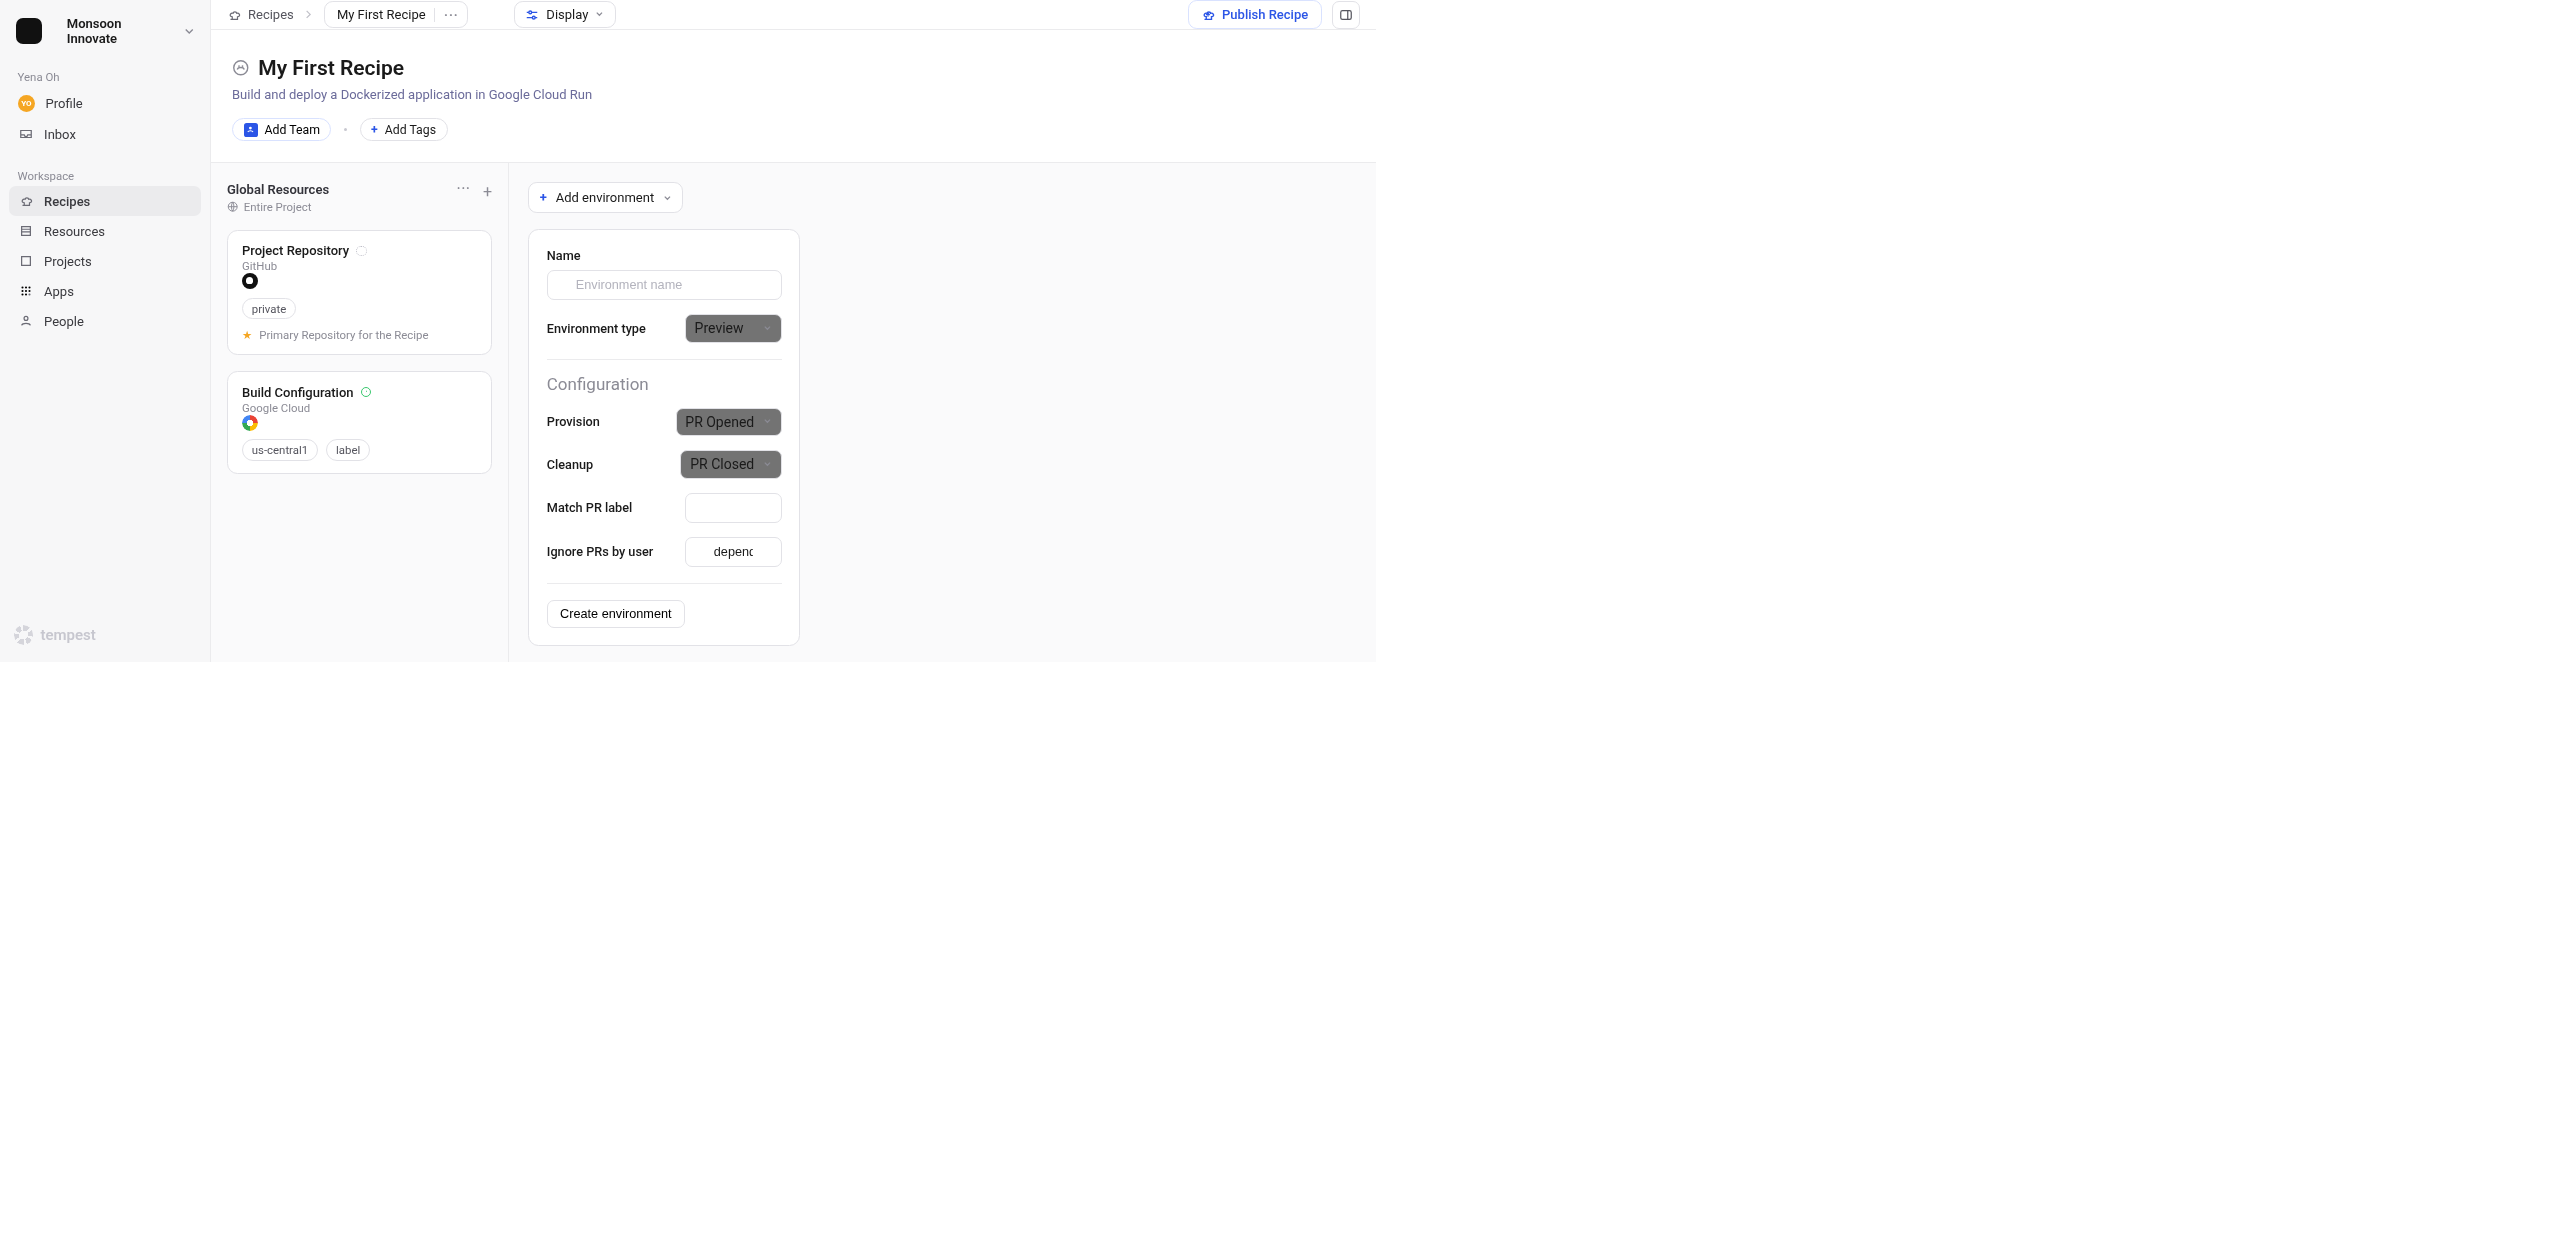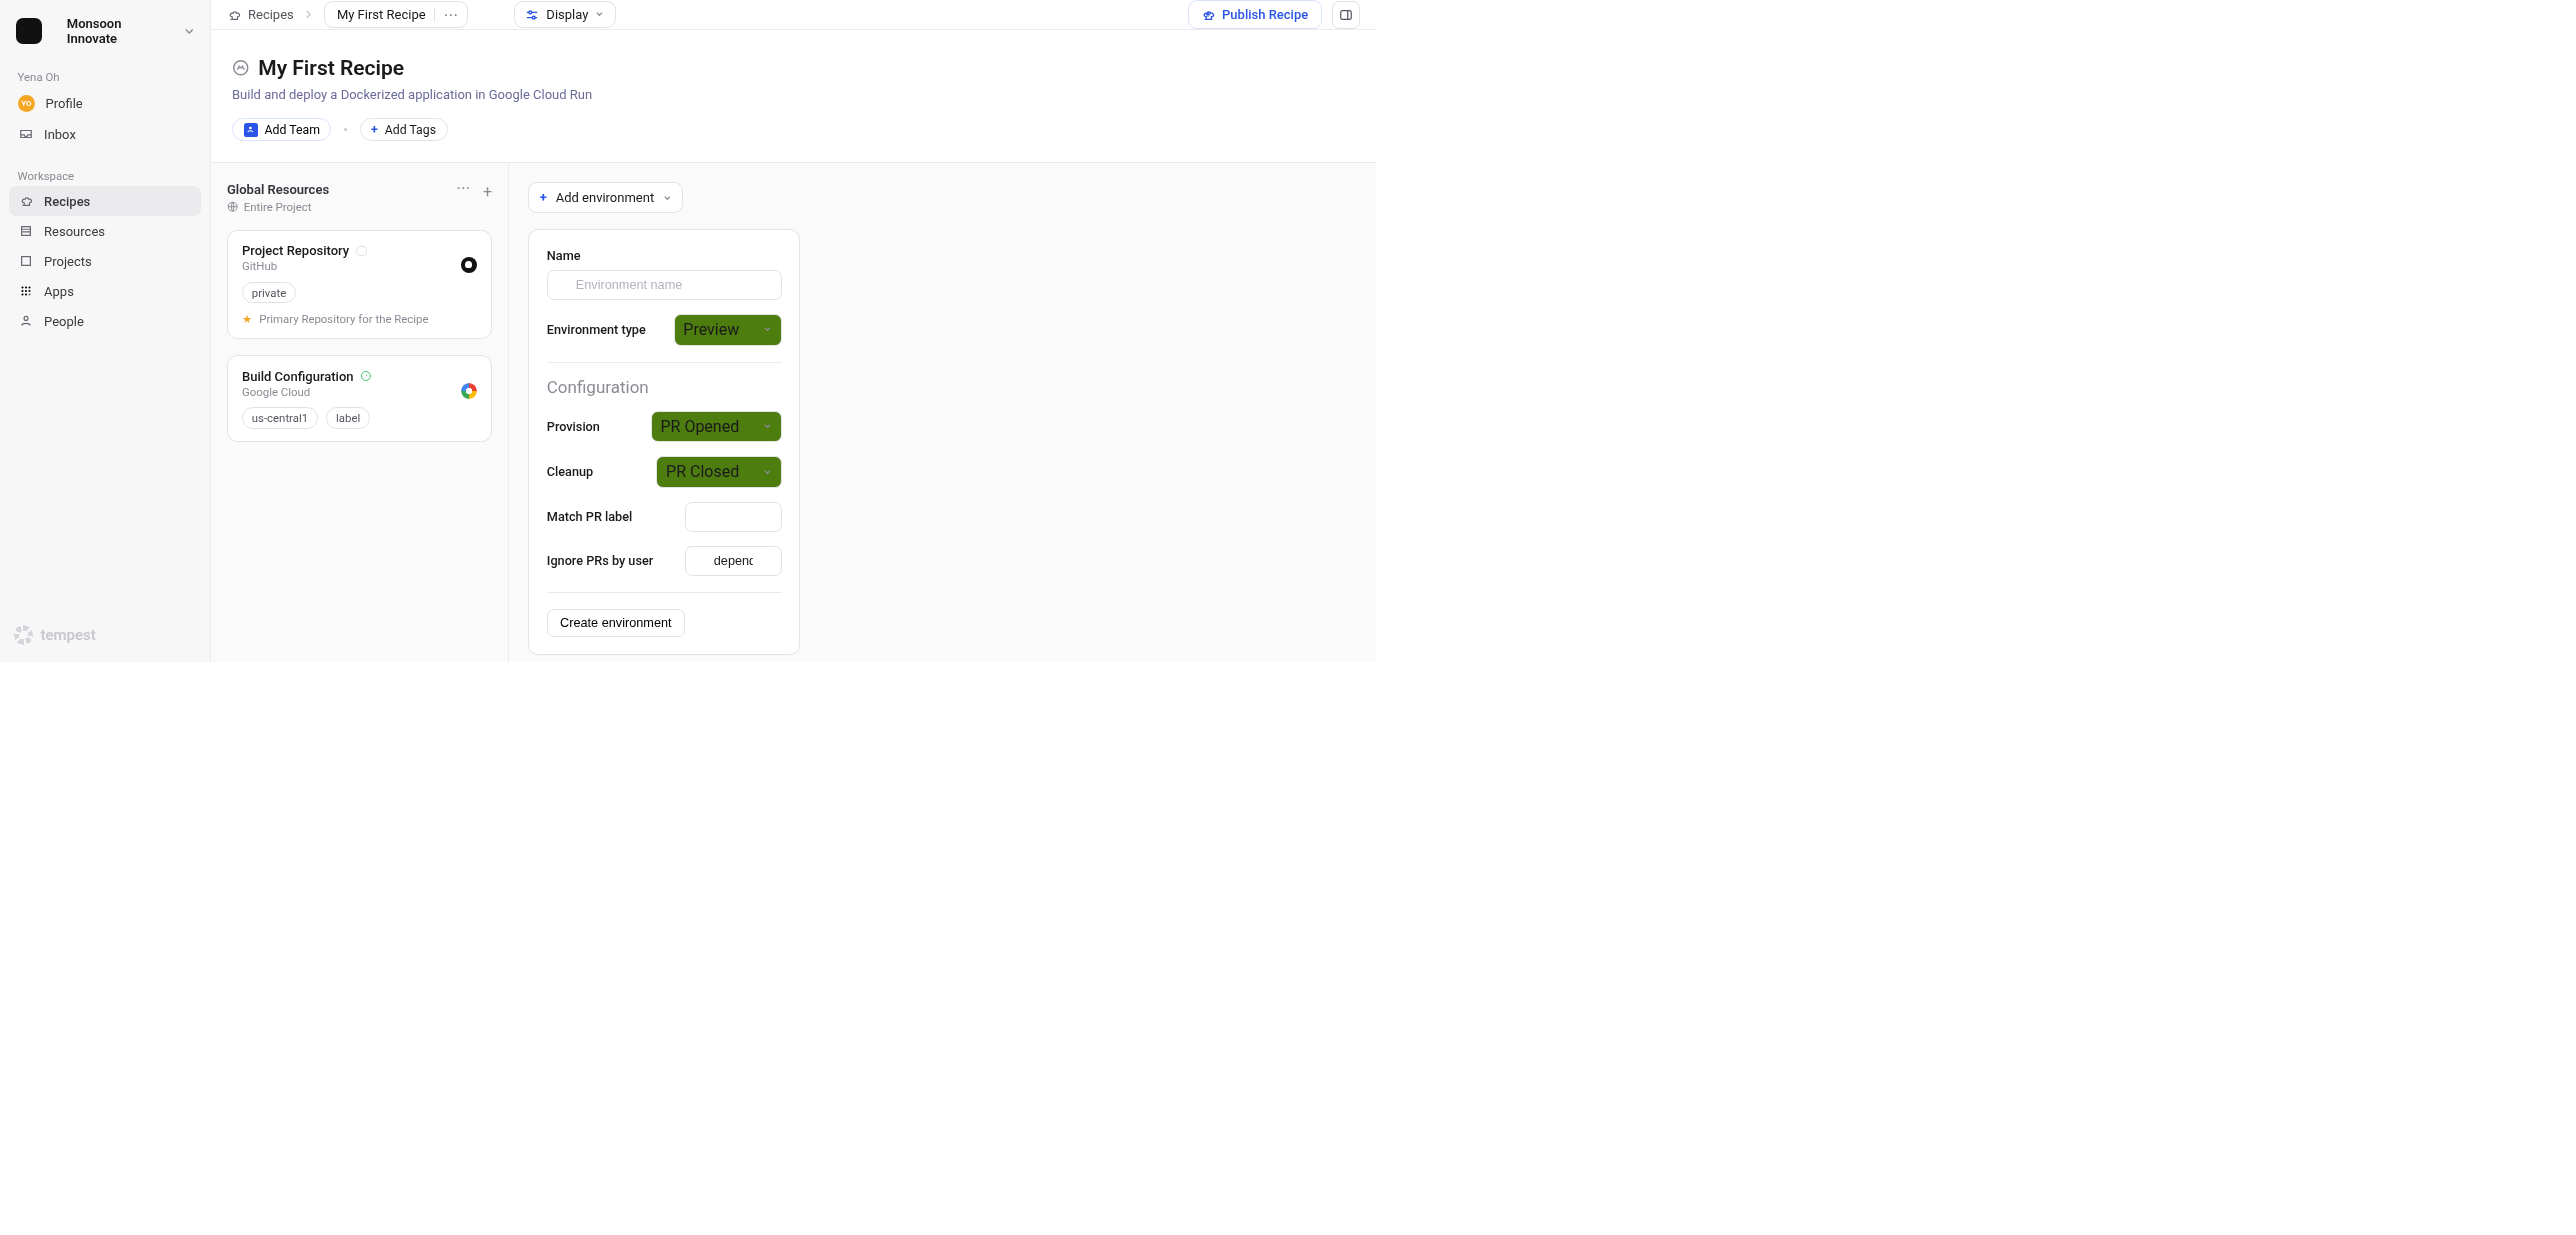--- a/index.html
+++ b/index.html
@@ -180,21 +180,21 @@
   .gr-head { display:flex; align-items:flex-start; justify-content:space-between; }
   .gr-title { font-size:13px; font-weight:600; color:#33333a; }
   .gr-sub { font-size:11.4px; color:#8b8b95; display:flex; align-items:center; gap:5.3px; margin-top:2.6px;}
   .gr-actions { display:flex; gap:12.3px; color:#8b8b95; }
   .gr-actions span { cursor:pointer; }
 
   .card {
     background:#fff; border:0.9px solid #e2e2e7; border-radius:10.5px;
     padding:12.3px 14px; margin-top:16px;
   }
-  .card-head { display:flex; justify-content:space-between; align-items:flex-end; }
+  .card-head { display:flex; justify-content:space-between; align-items:flex-start;flex-direction:column; }
   .card-title { font-size:13px; font-weight:500; display:flex; align-items:center; gap:7px;}
   .card-sub { font-size:11.4px; color:#8b8b95; margin-top:0.9px; }
   .spinner { width:10.5px;height:10.5px;border:1.8px dotted #bdbdc7;border-radius:50%; }
   .gh-icon { width:16px; height:16px; background:#111; border-radius:50%; position:relative; }
   .gh-icon::after{content:"";position:absolute;left:4.4px;top:3.5px;width:7px;height:7px;background:#fff;border-radius:50% 50% 40% 40%;}
   .gc-icon { width:16px; height:16px; border-radius:50%;
      background: conic-gradient(#ea4335 0 90deg,#fbbc05 90deg 180deg,#34a853 180deg 270deg,#4285f4 270deg 360deg);
      mask: radial-gradient(circle, transparent 3.5px, #000 3.5px);}
   .tag-pill {
     display:inline-block; border:0.9px solid #e2e2e7; border-radius:877px;
@@ -220,23 +220,23 @@
   .form-label { font-size:12.7px; font-weight:500; margin-bottom:7px; }
   .form-input {
     width:100%; border:0.9px solid #e2e2e7; border-radius:7px;
     padding:7px 28px; font-size:12.7px; color:#1a1a1a;
   }
   .form-input::placeholder { color:#b3b3bd; }
   .row { display:flex; align-items:center; justify-content:space-between; margin-top:14px; gap:10.5px;}
   .row .form-label { margin:0; }
   .select {
     border:0.9px solid #e2e2e7; border-radius:7px; padding:5.3px 8.8px;
-    font-size:16px; display:flex; align-items:center; gap:24px;
+    font-size:14px; display:flex; align-items:center; gap:9px;
     min-width:97px; justify-content:space-between; cursor:pointer;
-    background:#4d7c0f;
+    background:#737373;
   }
   .hr { border-top:0.9px solid #ebebed; margin-top:16px; }
   .section-sub { font-size:17px; color:#8b8b95; margin-top:14px; }
   .create-btn {
     margin-top:16px; border:0.9px solid #e2e2e7; border-radius:7px;
     padding:6.1px 12.3px; font-size:12.7px; background:#fff; cursor:pointer;
   }
 
   svg { display:block; }
 </style>

